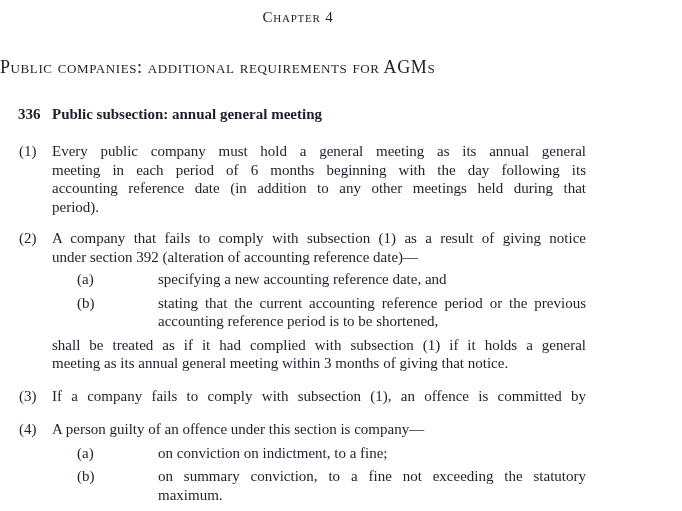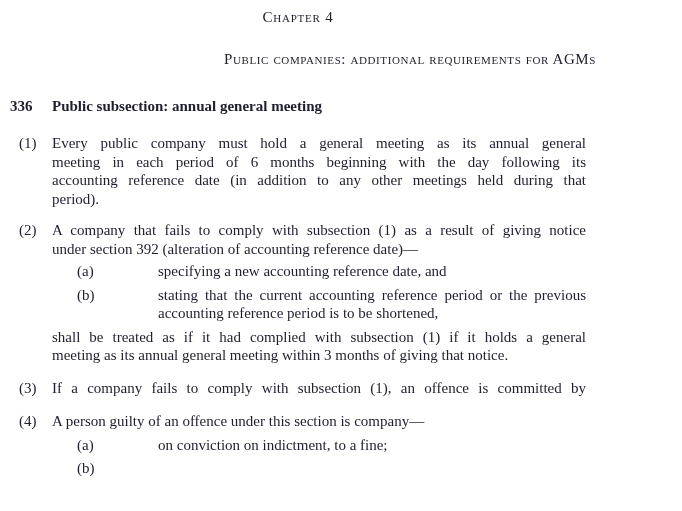--- a/index.html
+++ b/index.html
@@ -21,37 +21,37 @@
   }
   
   .chapter-label {
     margin-top: 8px;
     text-align: center;
     font-variant: small-caps;
     letter-spacing: 0.8px;
     line-height: 18px;
   }
   .chapter-title {
-    margin-top: 24px;
-    text-align: right;
+    margin-top: 32px;
+    text-align: left;
     font-variant: small-caps;
-    font-size: 15px;
+    font-size: 18px;
     letter-spacing: 0.6px;
     line-height: 18px;
   }
   
   .section-heading {
     display: flex;
     margin-top: 29px;
     font-weight: bold;
     line-height: 19px;
   }
   .sec-num {
     width: 52px;
-    padding-left: 10px;
+    padding-left: 18px;
     box-sizing: border-box;
     flex: 0 0 auto;
   }
   .sec-title { flex: 1; margin-right: 10px; }
 
   
   .subsection {
     display: flex;
   }
   .ss-label {
@@ -161,17 +161,21 @@
 
       <div class="subitem mt-sub2">
         <div class="si-label">(a)</div>
         <div class="si-body">
           <div class="ln">on conviction on indictment, to a fine;</div>
         </div>
       </div>
 
       <div class="subitem mt-sub2">
         <div class="si-label">(b)</div>
+        <div class="si-body">
+          <div class="ln j">on summary conviction, to a fine not exceeding the statutory</div>
+          <div class="ln">maximum.</div>
+        </div>
       </div>
     </div>
   </div>
 
 </div>
 
 </body></html>

